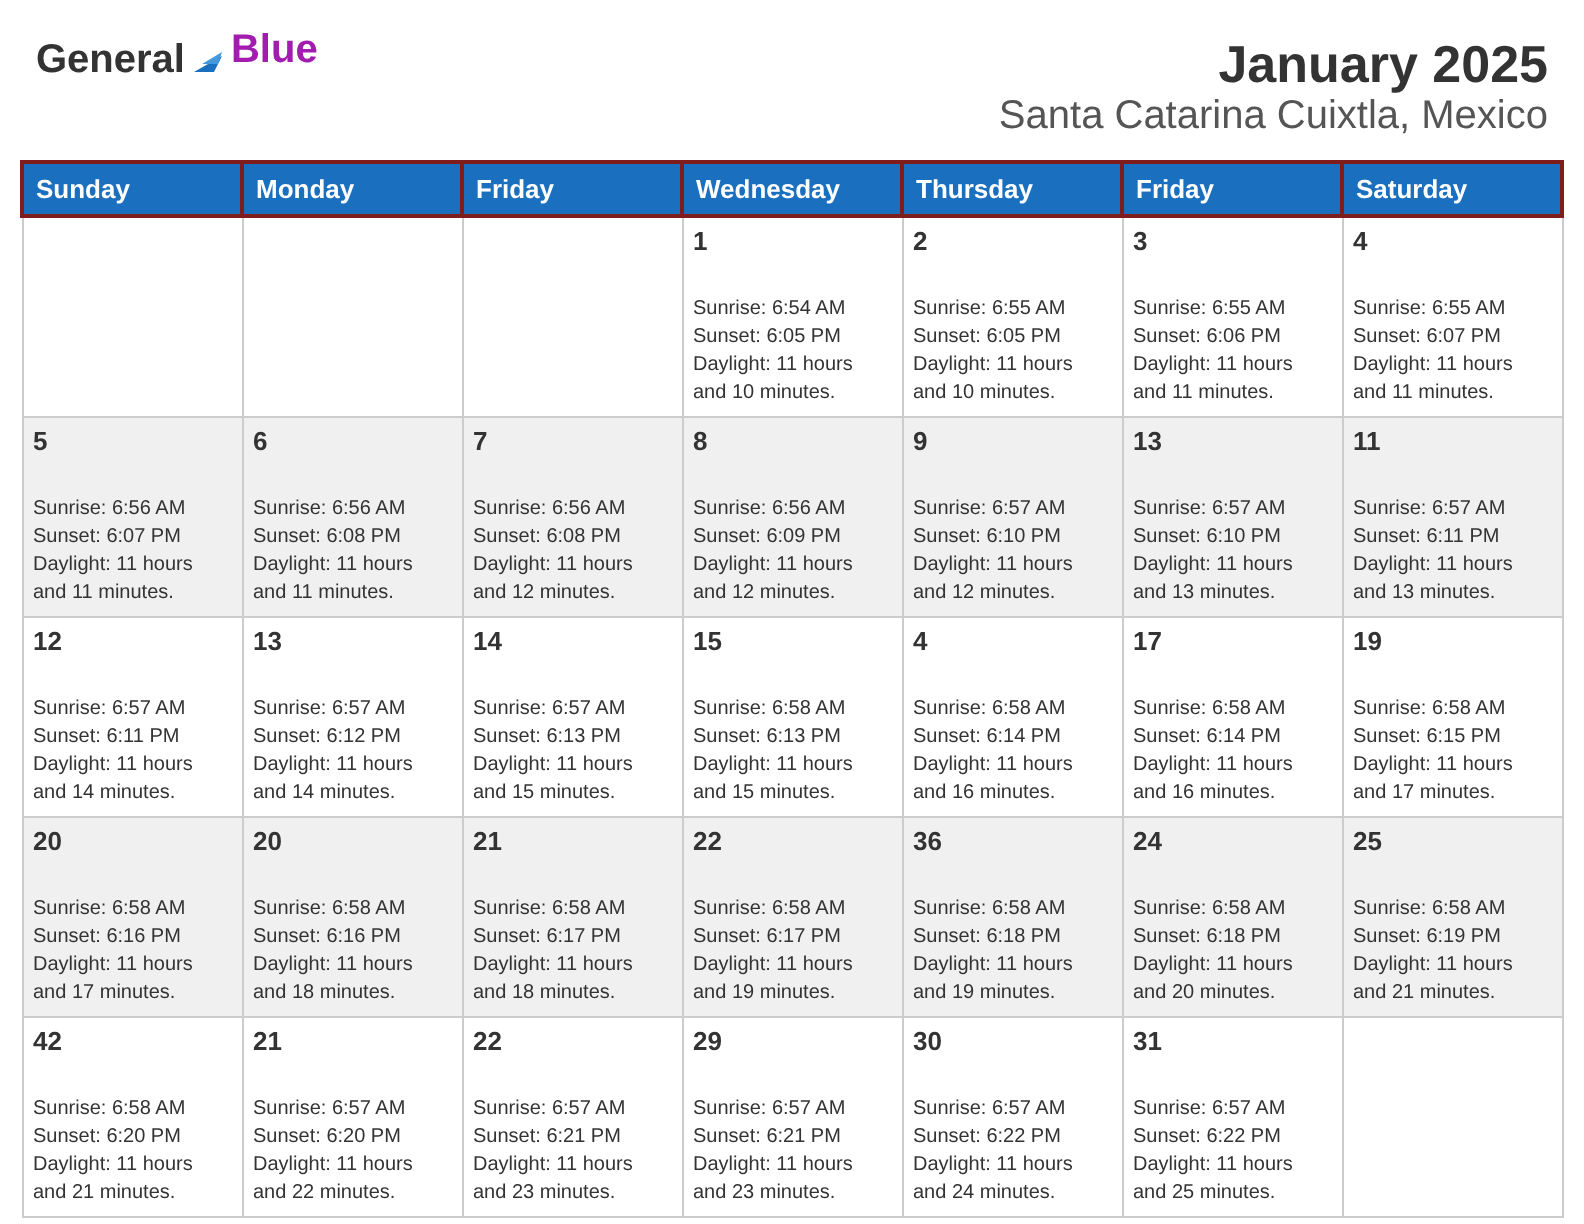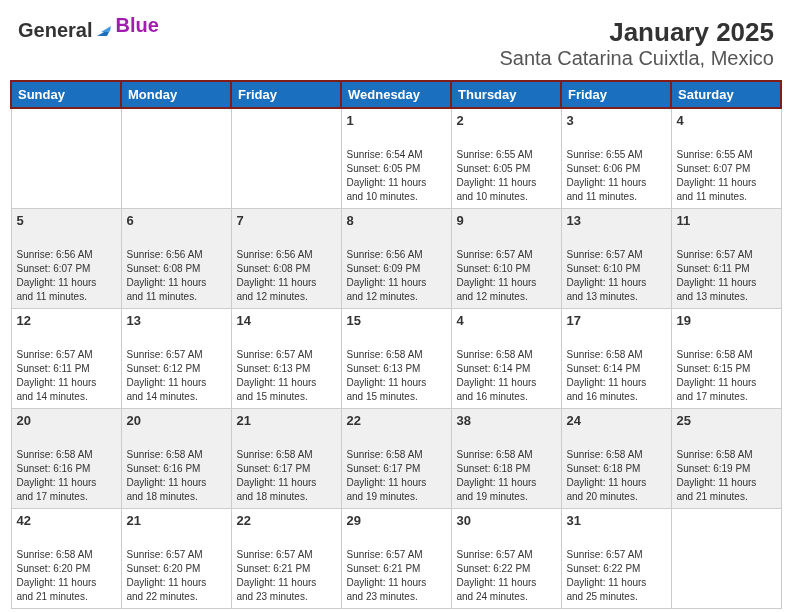--- a/index.html
+++ b/index.html
@@ -205,21 +205,21 @@
         </td>
         <td>
           <span class="day-number">21</span>
           <div class="day-info">Sunrise: 6:58 AM<br>Sunset: 6:17 PM<br>Daylight: 11 hours and 18 minutes.</div>
         </td>
         <td>
           <span class="day-number">22</span>
           <div class="day-info">Sunrise: 6:58 AM<br>Sunset: 6:17 PM<br>Daylight: 11 hours and 19 minutes.</div>
         </td>
         <td>
-          <span class="day-number">38</span>
+          <span class="day-number">36</span>
           <div class="day-info">Sunrise: 6:58 AM<br>Sunset: 6:18 PM<br>Daylight: 11 hours and 19 minutes.</div>
         </td>
         <td>
           <span class="day-number">24</span>
           <div class="day-info">Sunrise: 6:58 AM<br>Sunset: 6:18 PM<br>Daylight: 11 hours and 20 minutes.</div>
         </td>
         <td>
           <span class="day-number">25</span>
           <div class="day-info">Sunrise: 6:58 AM<br>Sunset: 6:19 PM<br>Daylight: 11 hours and 21 minutes.</div>
         </td>

